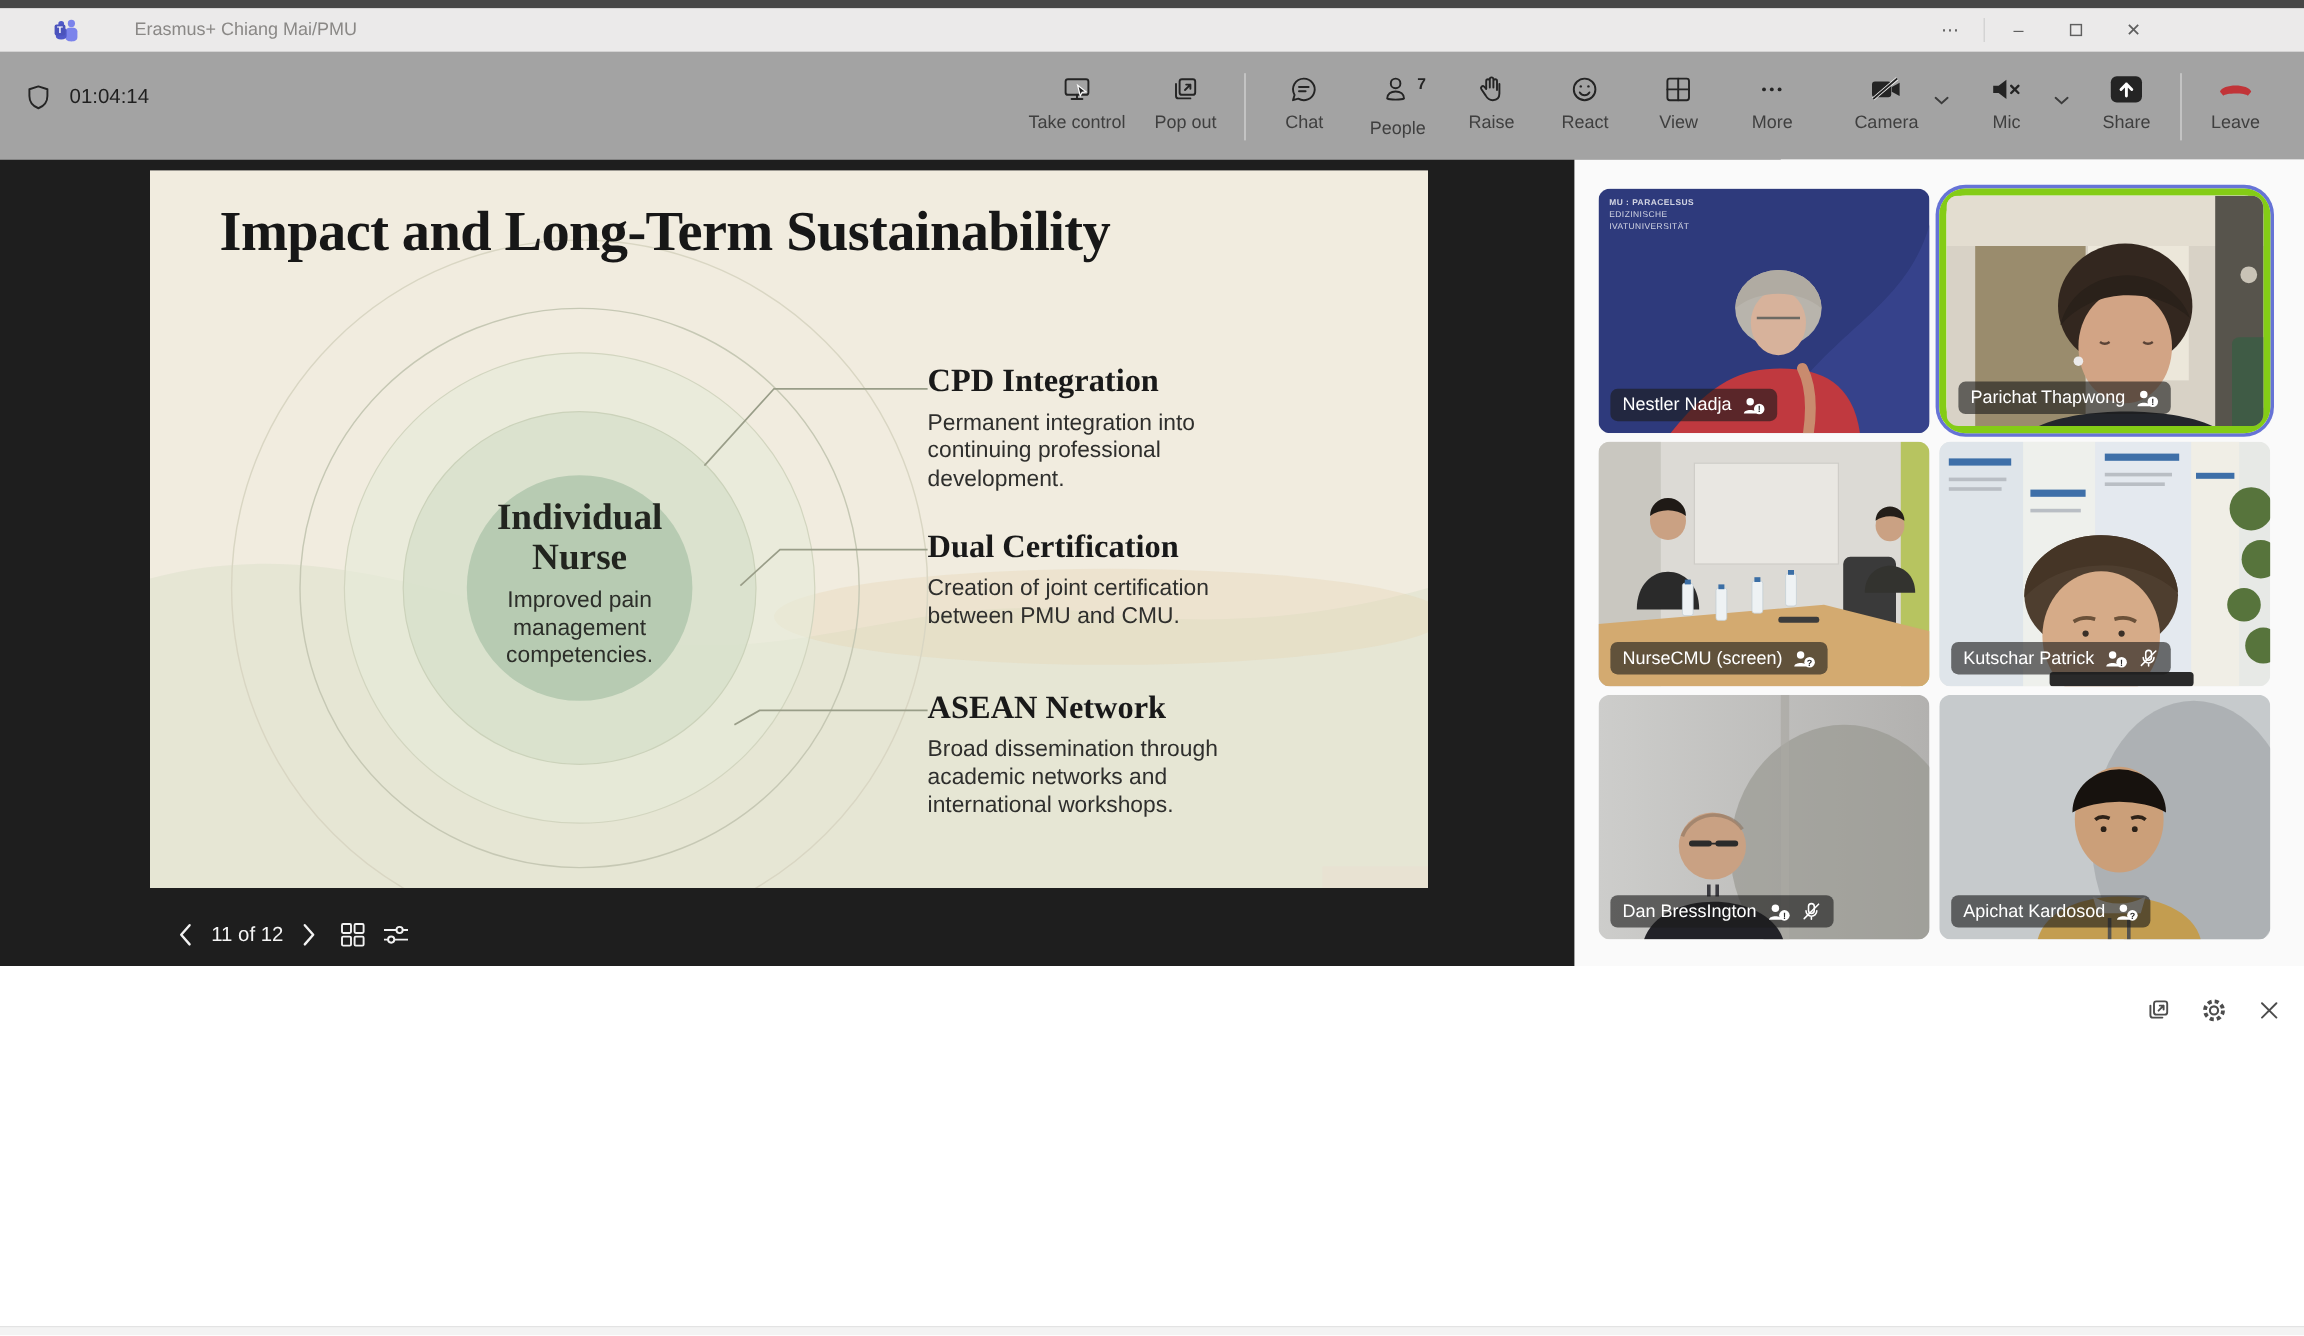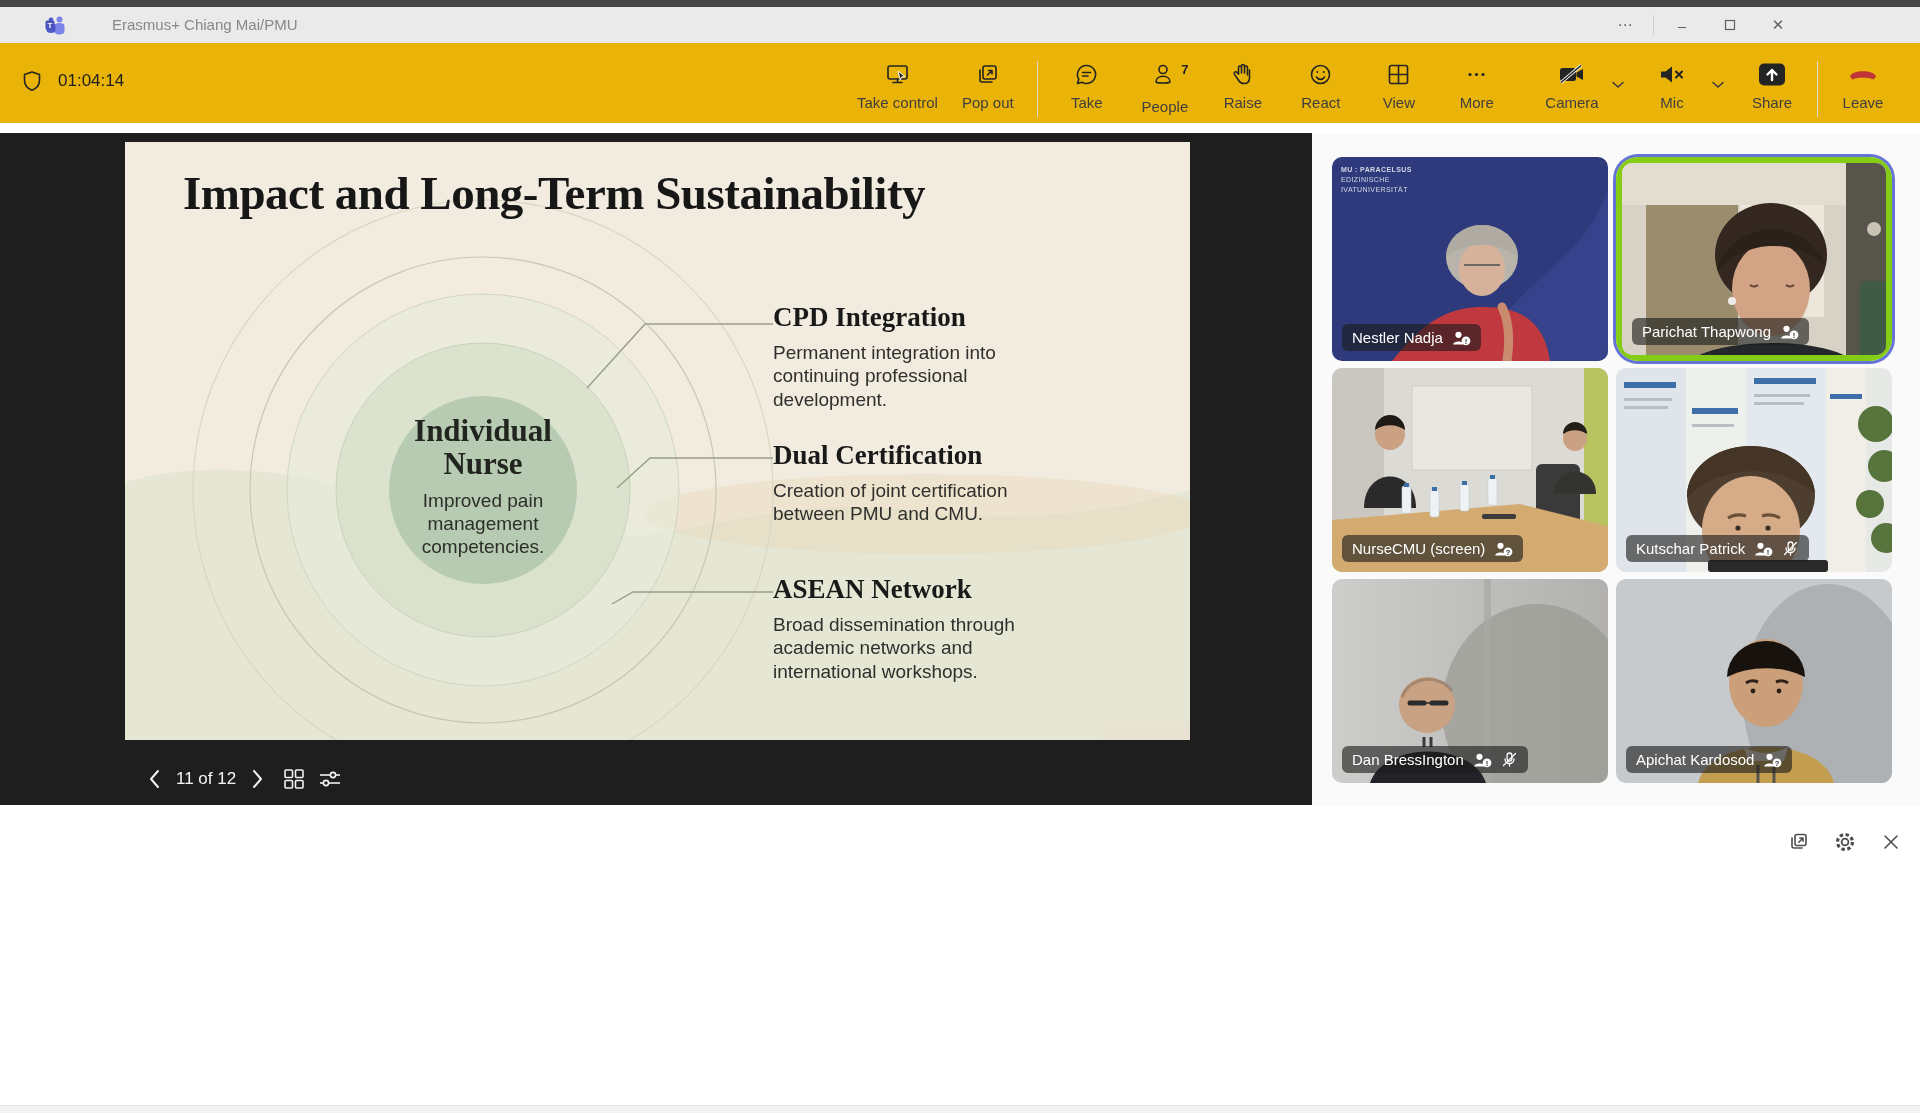--- a/index.html
+++ b/index.html
@@ -7,21 +7,21 @@
        font-family:"Liberation Sans","DejaVu Sans",sans-serif;background:#ffffff;}
   
   .top-strip{position:absolute;left:0;top:0;width:1920px;height:7px;background:#474747;}
   .title-bar{position:absolute;left:0;top:7px;width:1920px;height:36px;background:#ebeaea;}
   .app-icon{position:absolute;left:44px;top:7px;width:22px;height:22px;}
   .window-title{position:absolute;left:112px;top:9px;font-size:15px;color:#8a8886;}
   .win-controls{position:absolute;right:122px;top:0;height:36px;display:flex;align-items:center;gap:8px;color:#5f5f5f;}
   .win-btn{width:40px;height:36px;display:flex;align-items:center;justify-content:center;font-size:15px;}
   .win-div{width:1px;height:20px;background:#cfcfcf;}
   
-  .meeting-toolbar{position:absolute;left:0;top:43px;width:1920px;height:80px;background:#eab308;}
+  .meeting-toolbar{position:absolute;left:0;top:43px;width:1920px;height:90px;background:#a3a3a3;}
   .timer{position:absolute;left:20px;top:26px;display:flex;align-items:center;gap:14px;}
   .timer-text{font-size:17px;color:#1f1f1f;}
   .toolbar-center{position:absolute;left:848px;top:12px;display:flex;align-items:flex-start;gap:4px;}
   .tbtn{display:flex;flex-direction:column;align-items:center;gap:6px;padding:6px 9px;min-width:56px;white-space:nowrap;border-radius:6px;}
   .tbtn .lbl{font-size:15px;color:#3f3f3f;}
   .tb-div{width:1px;height:56px;background:#dadada;margin:6px 8px 0 8px;}
   .icon-stroke{stroke:#242424;fill:none;stroke-width:1.6;stroke-linecap:round;stroke-linejoin:round;}
   .people-wrap{position:relative;}
   .people-count{position:absolute;right:-10px;top:1px;font-size:13px;font-weight:bold;color:#242424;}
   .toolbar-right{position:absolute;right:20px;top:12px;display:flex;align-items:flex-start;text-align:right;}
@@ -113,21 +113,21 @@
         </svg>
         <span class="lbl">Pop out</span>
       </div>
       <div class="tb-div"></div>
       <div class="tbtn">
         <svg width="27" height="27" viewBox="0 0 27 27">
           <path d="M13.5 4.5 a9 9 0 1 1 -4.6 16.7 L4.5 22.5 l1.3-4.4 A9 9 0 0 1 13.5 4.5 Z" class="icon-stroke"></path>
           <line x1="9.5" y1="11.5" x2="17.5" y2="11.5" class="icon-stroke"></line>
           <line x1="9.5" y1="15" x2="15" y2="15" class="icon-stroke"></line>
         </svg>
-        <span class="lbl">Take</span>
+        <span class="lbl">Chat</span>
       </div>
       <div class="tbtn">
         <div class="people-wrap">
           <svg width="27" height="27" viewBox="0 0 27 27">
             <circle cx="12" cy="8.5" r="4" class="icon-stroke"></circle>
             <path d="M5 21 c0-3.6 3-5.8 7-5.8 s7 2.2 7 5.8 c-2 1.4-12 1.4-14 0 Z" class="icon-stroke"></path>
           </svg>
           <span class="people-count">7</span>
         </div>
         <span class="lbl">People</span>

